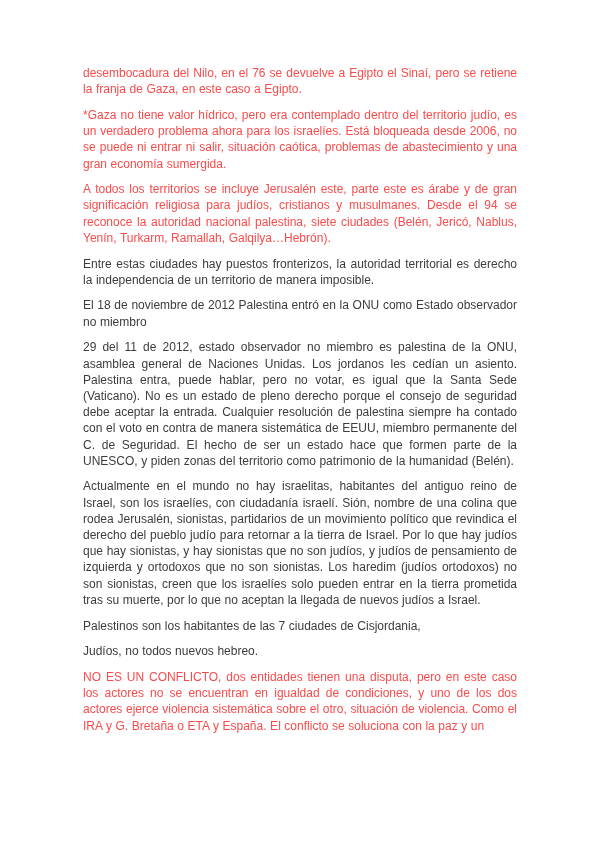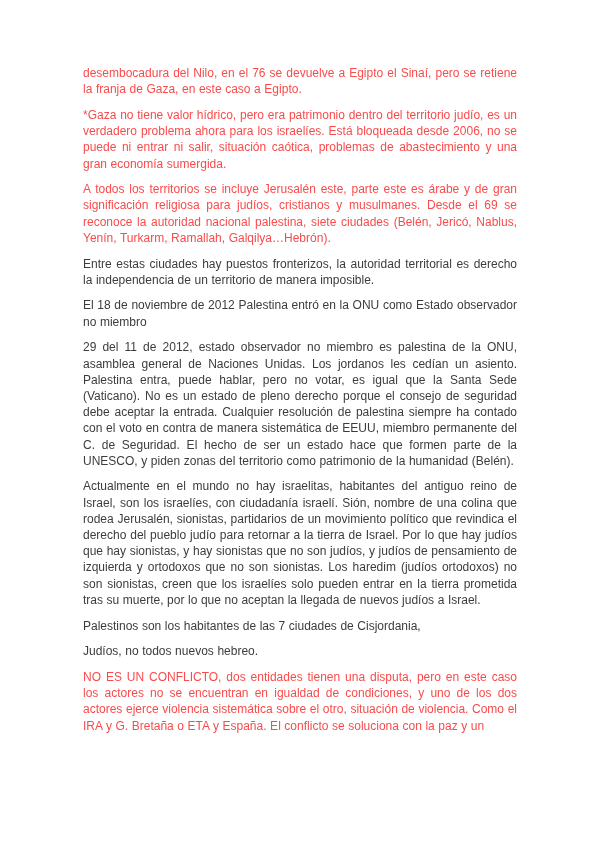--- a/index.html
+++ b/index.html
@@ -38,22 +38,22 @@
     text-align: left;
     text-transform: none;
   }
 </style>
 </head>
 <body>
 
 <div class="page">
   <main class="content" id="doc-content">
       <p class="block paragraph red">desembocadura del Nilo, en el 76 se devuelve a Egipto el Sinaí, pero se retiene la franja de Gaza, en este caso a Egipto.</p>
-      <p class="block paragraph red">*Gaza no tiene valor hídrico, pero era patrimonio dentro del territorio judío, es un verdadero problema ahora para los israelíes. Está bloqueada desde 2006, no se puede ni entrar ni salir, situación caótica, problemas de abastecimiento y una gran economía sumergida.</p>
-      <p class="block paragraph red">A todos los territorios se incluye Jerusalén este, parte este es árabe y de gran significación religiosa para judíos, cristianos y musulmanes. Desde el 69 se reconoce la autoridad nacional palestina, siete ciudades (Belén, Jericó, Nablus, Yenín, Turkarm, Ramallah, Galqilya…Hebrón).</p>
+      <p class="block paragraph red">*Gaza no tiene valor hídrico, pero era contemplado dentro del territorio judío, es un verdadero problema ahora para los israelíes. Está bloqueada desde 2006, no se puede ni entrar ni salir, situación caótica, problemas de abastecimiento y una gran economía sumergida.</p>
+      <p class="block paragraph red">A todos los territorios se incluye Jerusalén este, parte este es árabe y de gran significación religiosa para judíos, cristianos y musulmanes. Desde el 94 se reconoce la autoridad nacional palestina, siete ciudades (Belén, Jericó, Nablus, Yenín, Turkarm, Ramallah, Galqilya…Hebrón).</p>
       <p class="block paragraph black">Entre estas ciudades hay puestos fronterizos, la autoridad territorial es derecho la independencia de un territorio de manera imposible.</p>
       <p class="block paragraph black">El 18 de noviembre de 2012 Palestina entró en la ONU como Estado observador no miembro</p>
       <p class="block paragraph black">29 del 11 de 2012, estado observador no miembro es palestina de la ONU, asamblea general de Naciones Unidas. Los jordanos les cedían un asiento. Palestina entra, puede hablar, pero no votar, es igual que la Santa Sede (Vaticano). No es un estado de pleno derecho porque el consejo de seguridad debe aceptar la entrada. Cualquier resolución de palestina siempre ha contado con el voto en contra de manera sistemática de EEUU, miembro permanente del C. de Seguridad. El hecho de ser un estado hace que formen parte de la UNESCO, y piden zonas del territorio como patrimonio de la humanidad (Belén).</p>
       <p class="block paragraph black">Actualmente en el mundo no hay israelitas, habitantes del antiguo reino de Israel, son los israelíes, con ciudadanía israelí. Sión, nombre de una colina que rodea Jerusalén, sionistas, partidarios de un movimiento político que revindica el derecho del pueblo judío para retornar a la tierra de Israel. Por lo que hay judíos que hay sionistas, y hay sionistas que no son judíos, y judíos de pensamiento de izquierda y ortodoxos que no son sionistas. Los haredim (judíos ortodoxos) no son sionistas, creen que los israelíes solo pueden entrar en la tierra prometida tras su muerte, por lo que no aceptan la llegada de nuevos judíos a Israel.</p>
       <p class="block paragraph black">Palestinos son los habitantes de las 7 ciudades de Cisjordania,</p>
       <p class="block paragraph black">Judíos, no todos nuevos hebreo.</p>
       <p class="block paragraph red">NO ES UN CONFLICTO, dos entidades tienen una disputa, pero en este caso los actores no se encuentran en igualdad de condiciones, y uno de los dos actores ejerce violencia sistemática sobre el otro, situación de violencia. Como el IRA y G. Bretaña o ETA y España. El conflicto se soluciona con la paz y un</p>
     </main>
 </div>
 

